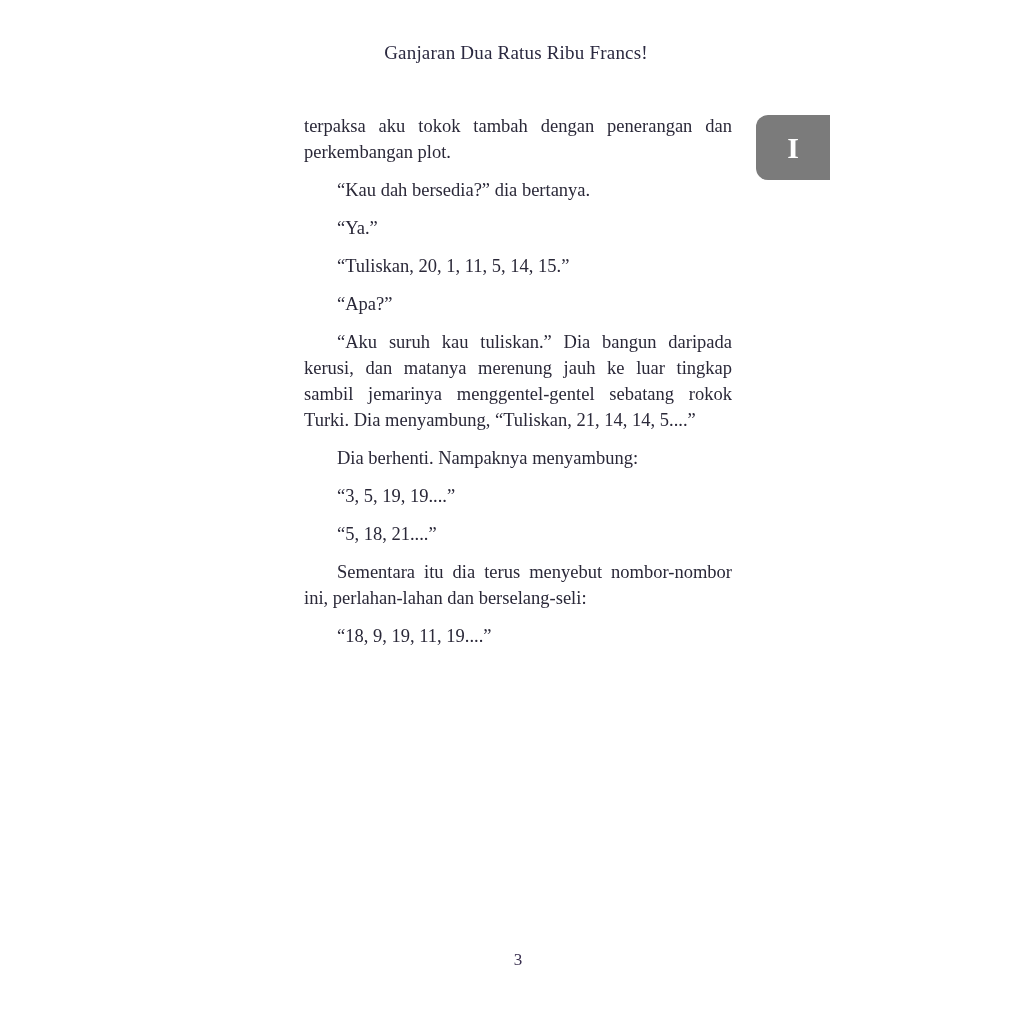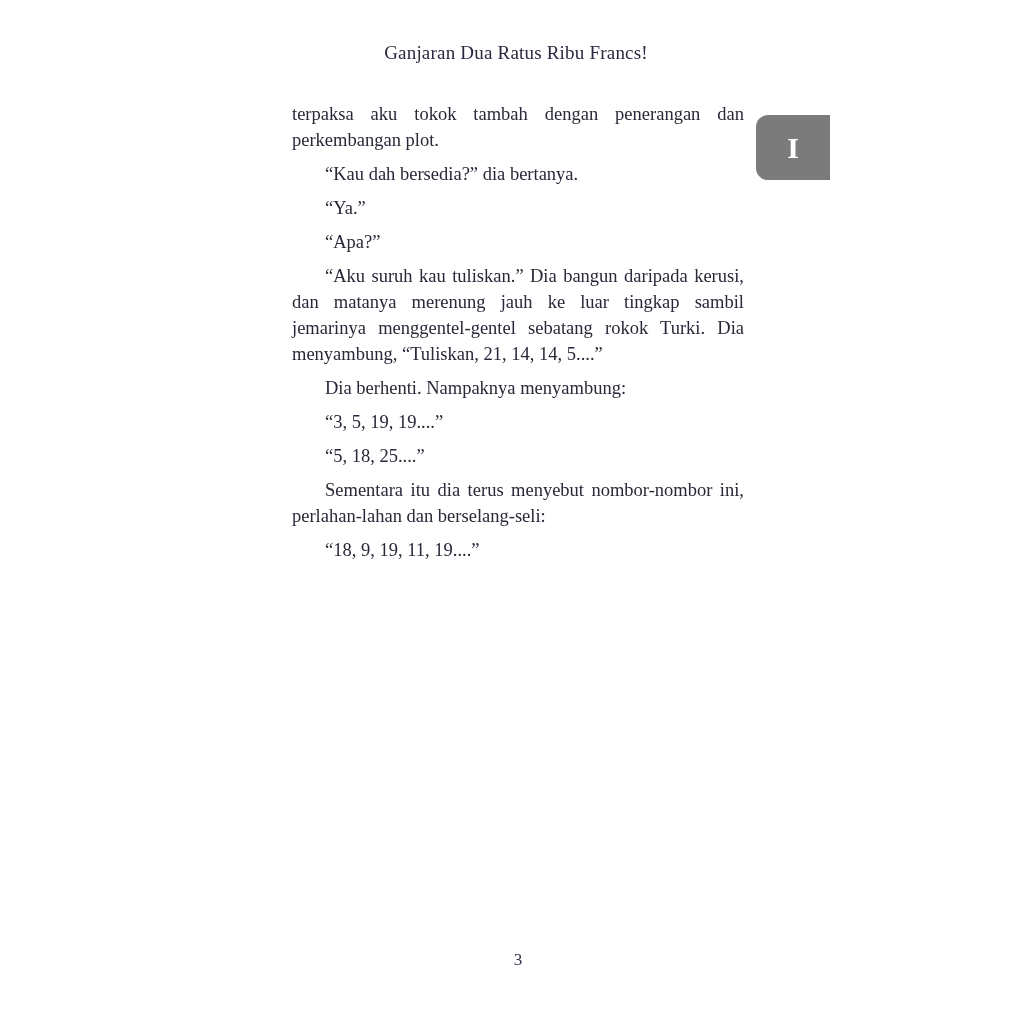--- a/index.html
+++ b/index.html
@@ -14,42 +14,43 @@
   .chapter-tab {
     position: absolute; left: 756px; top: 115px; width: 74px; height: 65px;
     background: #7b7b7b; border-radius: 12px 0 0 12px;
     display: flex; align-items: center; justify-content: center;
     color: #ffffff; font-size: 30px; font-weight: bold;
   }
   .text-block {
     position: absolute; left: 292px; top: 101px; width: 452px;
     font-size: 18.5px; line-height: 26px;
   }
-  .p { margin: 0; text-align: justify; text-align-last: left; }
+  .p { margin: 12px; text-align: justify; text-align-last: left; }
   .p.dlg { text-indent: 33px; margin-top: 8px; }
   .page-number {
     position: absolute; top: 950px; left: 0; width: 1036px; text-align: center;
     font-size: 17px; color: #3a3050;
   }
 </style>
 </head>
 <body>
 
 <div class="running-head">Ganjaran Dua Ratus Ribu Francs!</div>
 
 <div class="chapter-tab">
   <span>I</span>
 </div>
 
 <div class="text-block">
   <p class="p">terpaksa aku tokok tambah dengan penerangan dan perkembangan plot.</p>
   <p class="p dlg">“Kau dah bersedia?” dia bertanya.</p>
   <p class="p dlg">“Ya.”</p>
+  <p class="p dlg">“Tuliskan, 20, 1, 11, 5, 14, 15.”</p>
   <p class="p dlg">“Apa?”</p>
   <p class="p dlg">“Aku suruh kau tuliskan.” Dia bangun daripada kerusi, dan matanya merenung jauh ke luar tingkap sambil jemarinya menggentel-gentel sebatang rokok Turki. Dia menyambung, “Tuliskan, 21, 14, 14, 5....”</p>
   <p class="p dlg">Dia berhenti. Nampaknya menyambung:</p>
   <p class="p dlg">“3, 5, 19, 19....”</p>
-  <p class="p dlg">“5, 18, 25....”</p>
+  <p class="p dlg">“5, 18, 21....”</p>
   <p class="p dlg">Sementara itu dia terus menyebut nombor-nombor ini, perlahan-lahan dan berselang-seli:</p>
   <p class="p dlg">“18, 9, 19, 11, 19....”</p>
 </div>
 
 <div class="page-number">3</div>
 
 </body></html>

